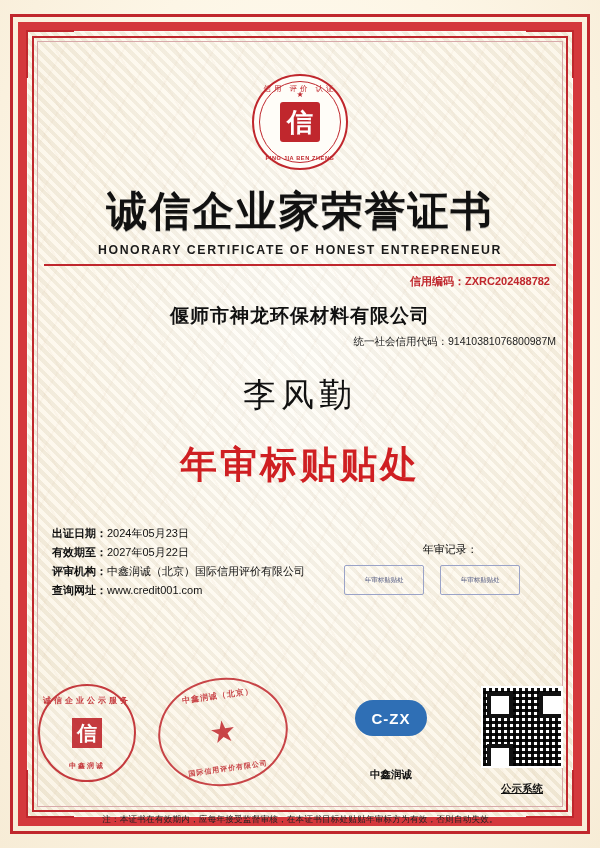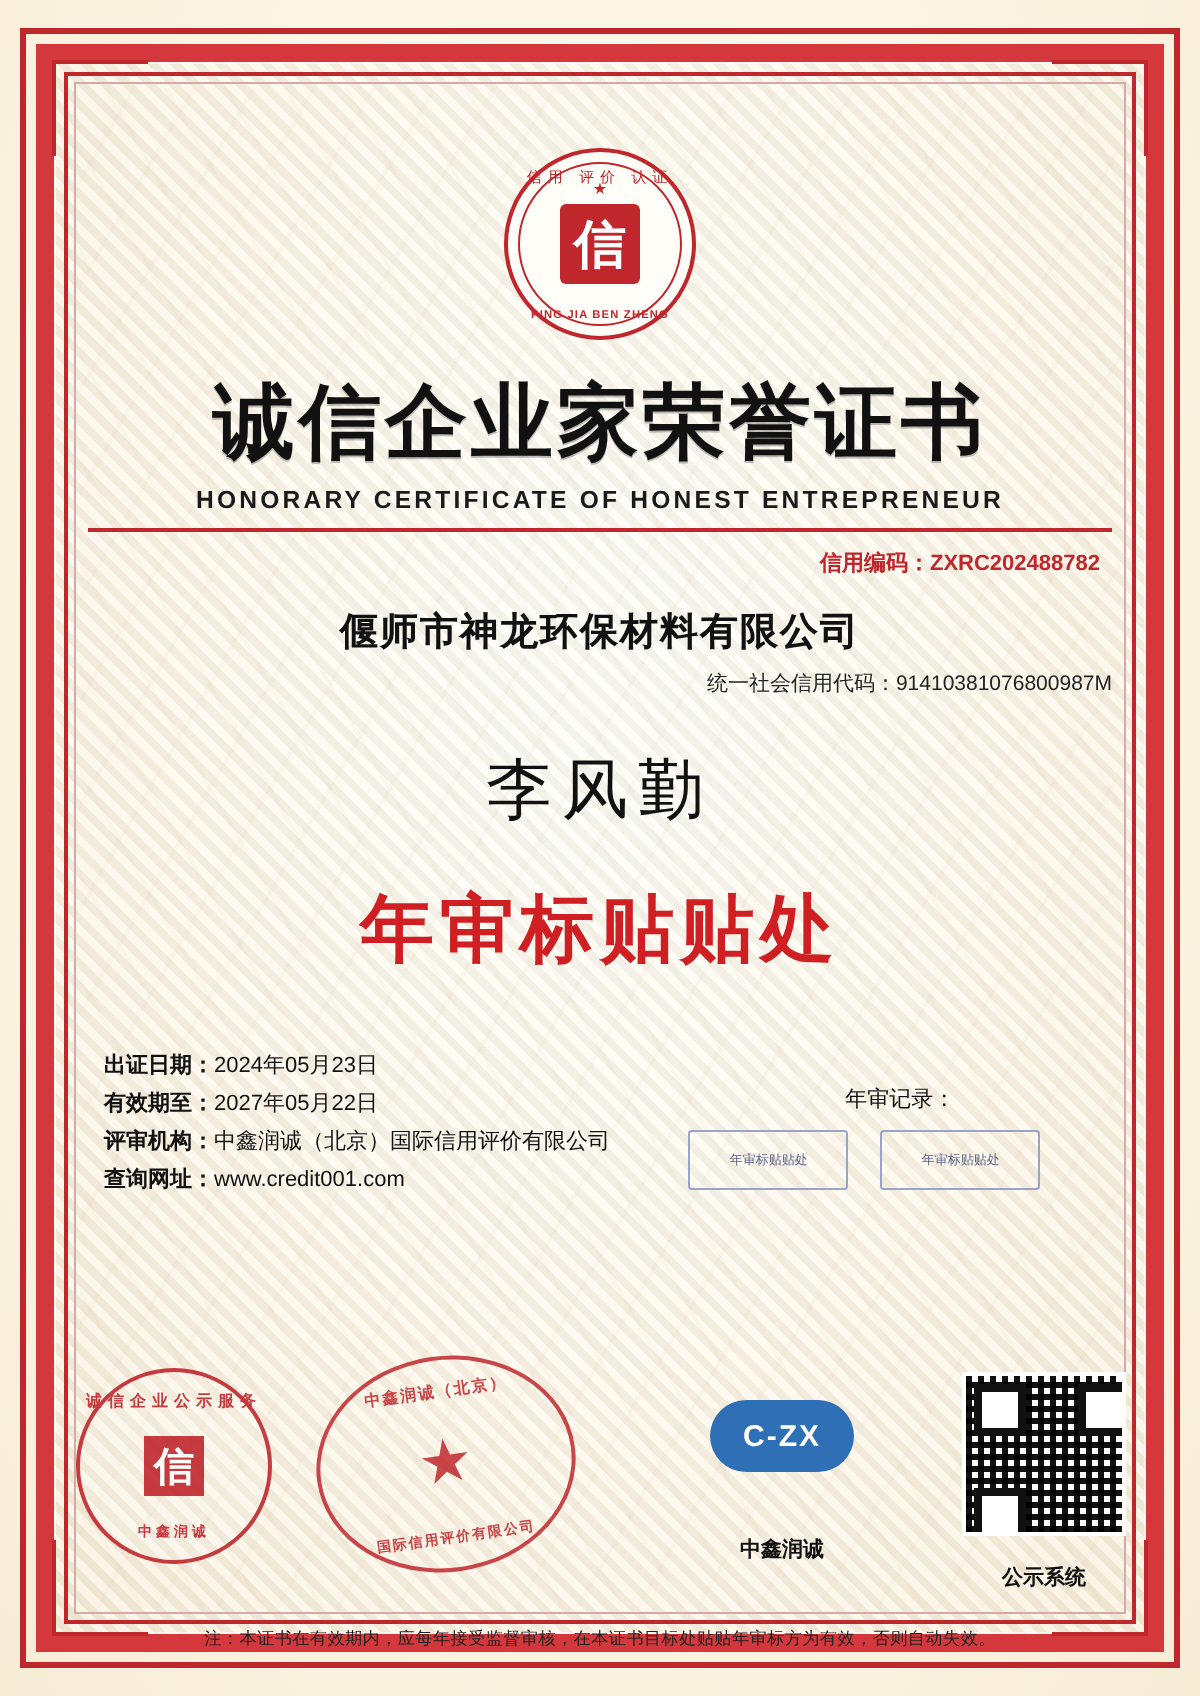--- a/index.html
+++ b/index.html
@@ -237,21 +237,21 @@
     background-blend-mode:multiply;
     border:2px solid #fff;
     position:relative;
     overflow:hidden;
   }
   .qr:after{
     content:"";position:absolute;left:4px;top:4px;width:18px;height:18px;
     border:4px solid #111;background:#fff;
     box-shadow:52px 0 0 -4px #fff, 52px 0 0 0 #111, 0 52px 0 -4px #fff, 0 52px 0 0 #111;
   }
-  .qr-wrap .cap{margin-top:14px;font-size:10.5px;color:#111;font-weight:bold;}
+  .qr-wrap .cap{margin-top:14px;font-size:10.5px;color:#111;font-weight:bold;text-decoration:underline;}
 
   .footnote{
     position:absolute;left:44px;right:44px;bottom:22px;
     font-size:8.6px;color:#222;text-align:center;letter-spacing:0.2px;
   }
 </style>
 </head>
 <body>
 
 <div class="certificate">

